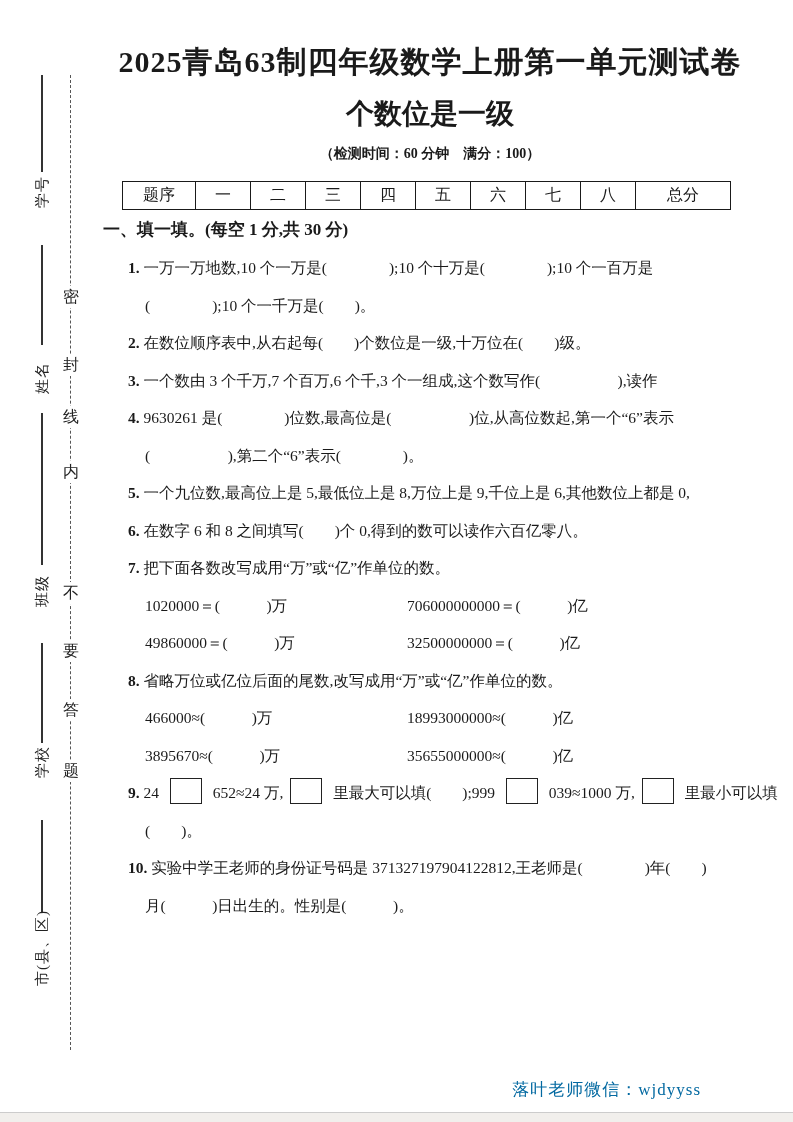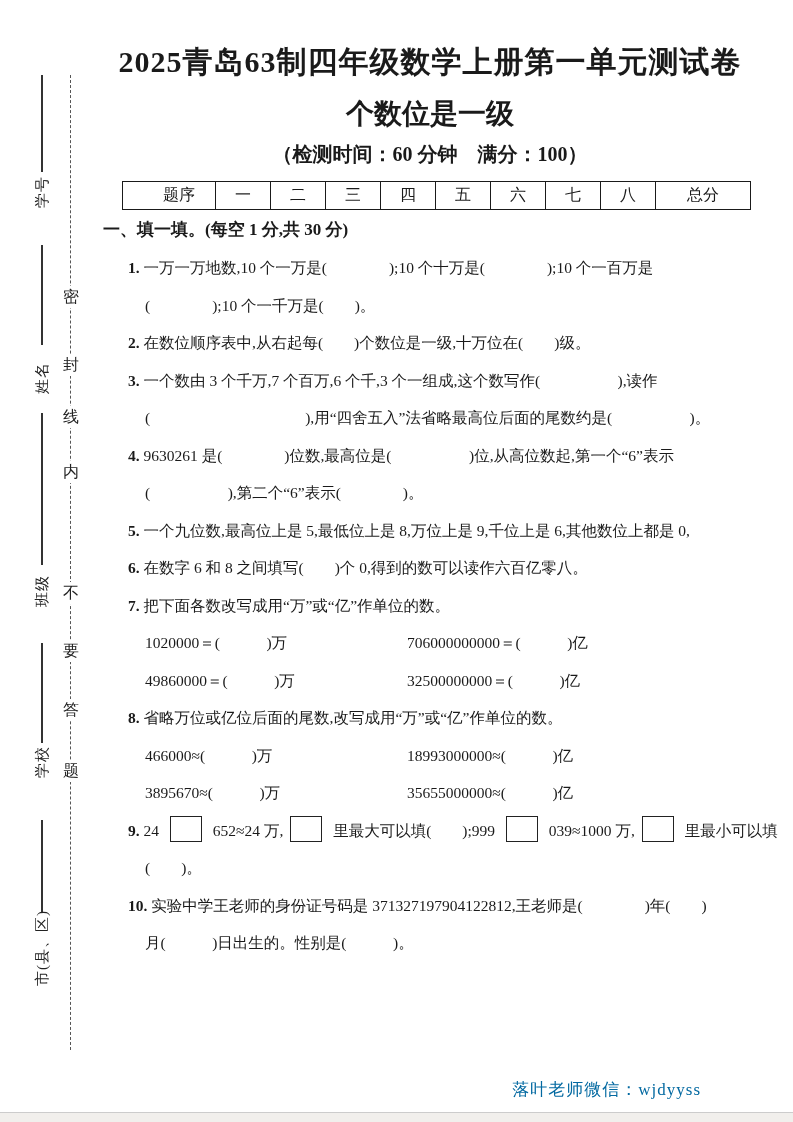--- a/index.html
+++ b/index.html
@@ -25,30 +25,30 @@
   }
   .sc1{top:297px}.sc2{top:365px}.sc3{top:417px}.sc4{top:472px}
   .sc5{top:593px}.sc6{top:651px}.sc7{top:710px}.sc8{top:771px}
   
   .content{position:absolute;left:100px;top:0;width:660px;}
   .title{
     margin:42px 0 0 0;text-align:center;font-size:30px;font-weight:bold;
     letter-spacing:1px;line-height:40px;
   }
   .subtitle{margin:12px 0 0 0;text-align:center;font-size:28px;font-weight:bold;line-height:40px;}
-  .meta{margin:6px 0 0 0;text-align:center;font-size:20px;font-weight:bold;line-height:28px;}
+  .meta{margin:6px 0 0 0;text-align:center;font-size:14px;font-weight:bold;line-height:28px;}
   
   .score-table{border-collapse:collapse;margin:13px 0 0 22px;table-layout:fixed;}
   .score-table td{
     border:1.5px solid #1a1a1a;text-align:center;font-size:16px;padding:0;
     overflow:hidden;
   }
   .score-table tr.hrow td{height:27px;}
   .score-table tr.srow td{height:24px;}
-  .score-table td.wide{width:72px;padding-left:20px;}
+  .score-table td.wide{width:72px;}
   .score-table td.num{width:54px;}
   .score-table td.total{width:94px;}
   
   .sec-heading{margin:4px 0 3px 3px;font-size:17px;font-weight:bold;line-height:32px;}
   .qline{
     white-space:pre;font-size:15.5px;line-height:37.5px;height:37.5px;
     margin-left:28px;
   }
   .qline.cont{margin-left:45px;}
   .qnum{font-weight:bold;}
@@ -123,21 +123,20 @@
   <div>
       <div>
         <div class="qline"><span class="qnum">1. </span>一万一万地数,10 个一万是(　　　　);10 个十万是(　　　　);10 个一百万是</div>
         <div class="qline cont">(　　　　);10 个一千万是(　　)。</div>
       </div>
       <div>
         <div class="qline"><span class="qnum">2. </span>在数位顺序表中,从右起每(　　)个数位是一级,十万位在(　　)级。</div>
       </div>
       <div>
         <div class="qline"><span class="qnum">3. </span>一个数由 3 个千万,7 个百万,6 个千,3 个一组成,这个数写作(　　　　　),读作</div>
-        <div class="qline cont">(　　　　　　　　　　),用“四舍五入”法省略最高位后面的尾数约是(　　　　　)。</div>
       </div>
       <div>
         <div class="qline"><span class="qnum">4. </span>9630261 是(　　　　)位数,最高位是(　　　　　)位,从高位数起,第一个“6”表示</div>
         <div class="qline cont">(　　　　　),第二个“6”表示(　　　　)。</div>
       </div>
       <div>
         <div class="qline"><span class="qnum">5. </span>一个九位数,最高位上是 5,最低位上是 8,万位上是 9,千位上是 6,其他数位上都是 0,</div>
       </div>
       <div>
         <div class="qline"><span class="qnum">6. </span>在数字 6 和 8 之间填写(　　)个 0,得到的数可以读作六百亿零八。</div>

